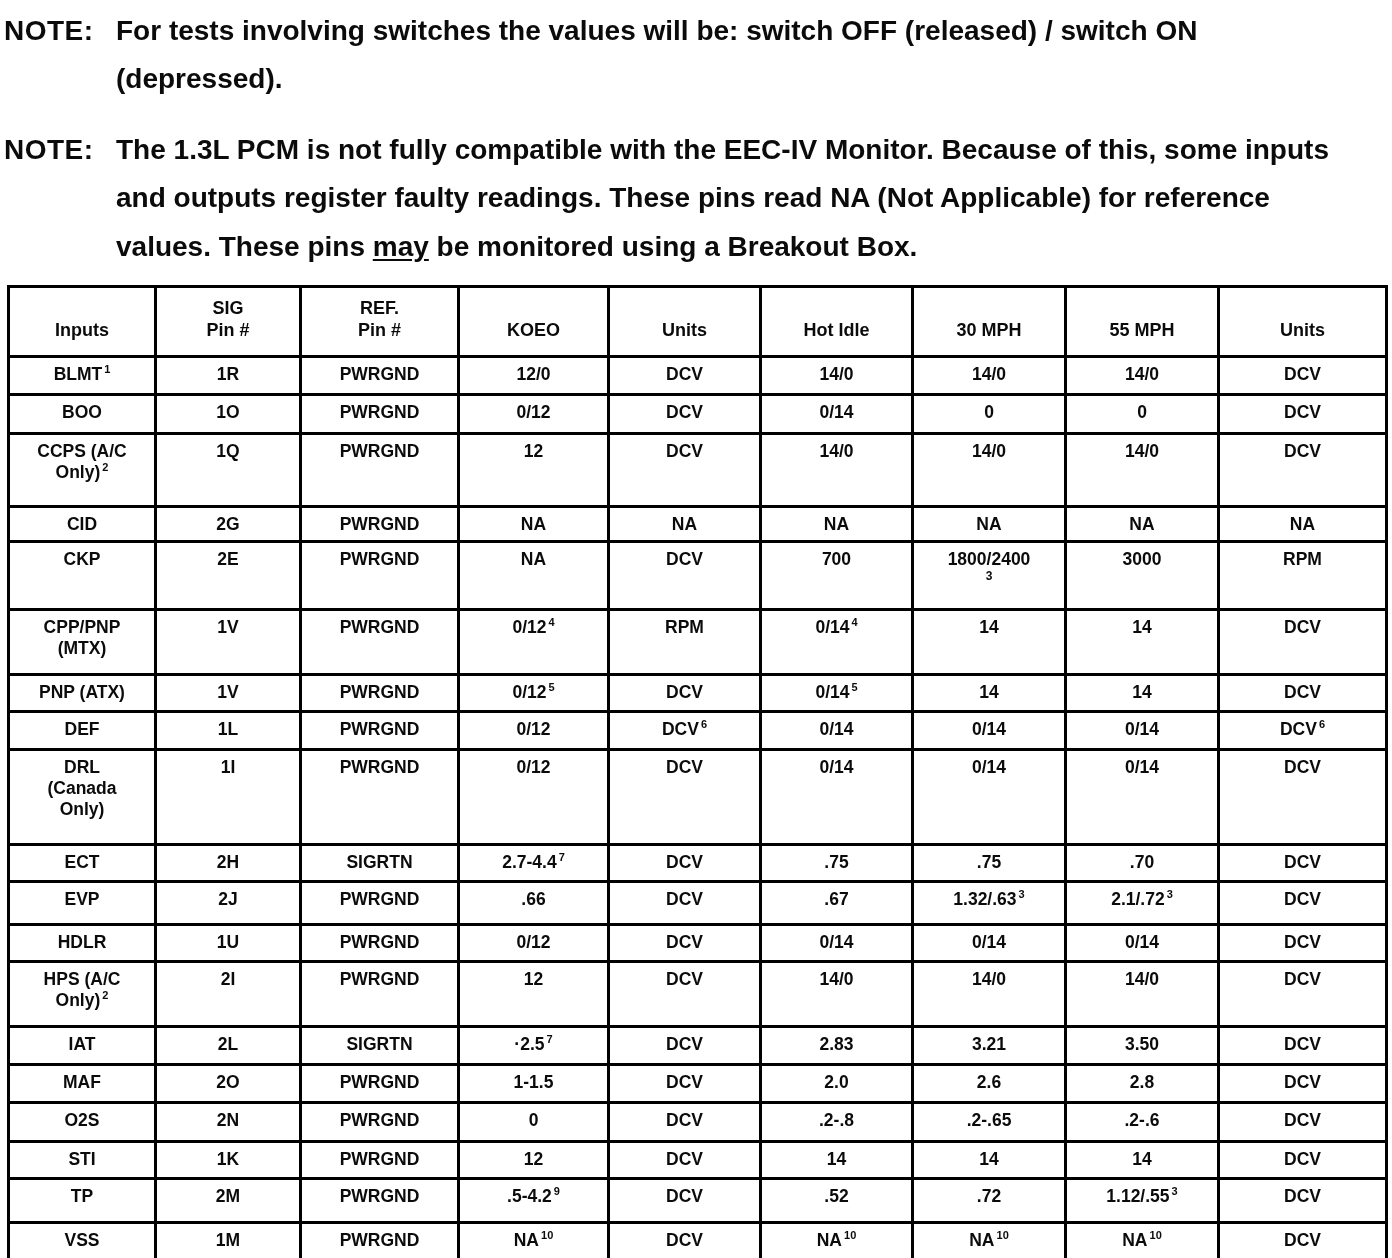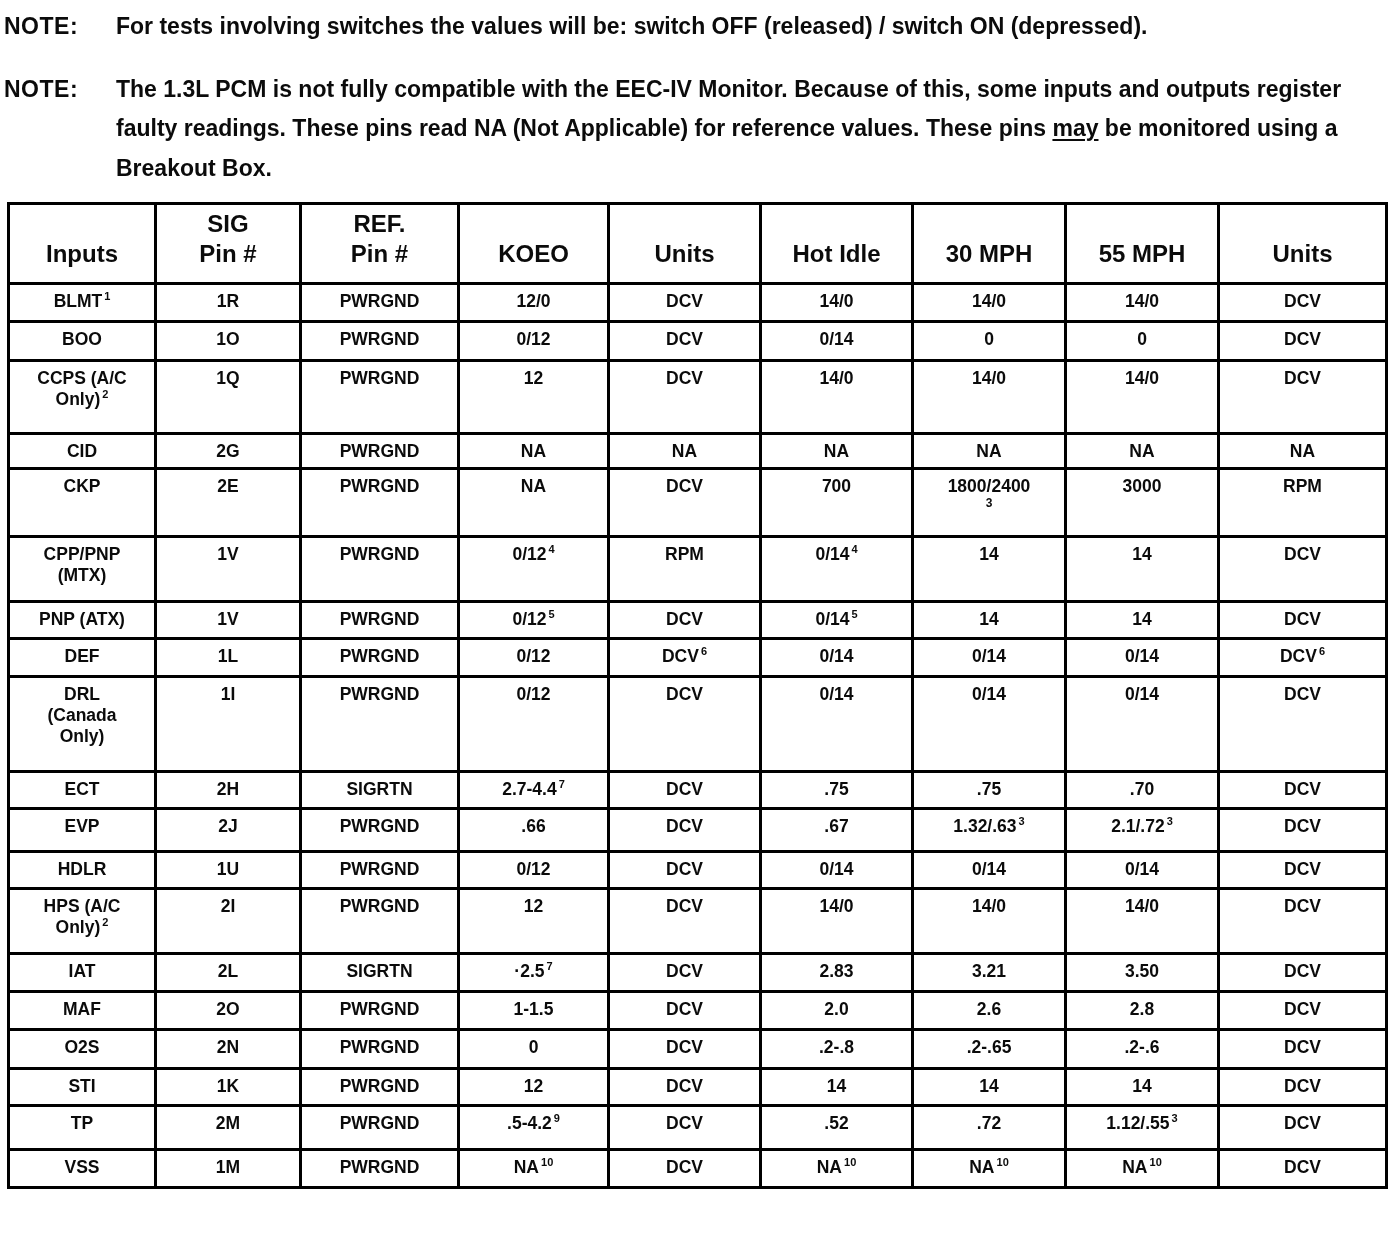--- a/index.html
+++ b/index.html
@@ -8,40 +8,40 @@
     background:#ffffff;
     color:#0b0b0b;
     font-family:"Liberation Sans", sans-serif;
     font-weight:bold;
     overflow:hidden;
   }
   .page { position:relative; width:1392px; height:1258px; }
 
   
   .notes { padding:7px 0 0 4px; }
-  .note { display:flex; align-items:flex-start; font-size:23px; line-height:1.72; }
+  .note { display:flex; align-items:flex-start; font-size:28px; line-height:1.72; }
   .note + .note { margin-top:23px; }
   .note-label { width:112px; flex:none; letter-spacing:0.5px; }
   .note-text { width:1252px; }
   .note-text .u { text-decoration:underline; text-underline-offset:3px; }
 
   
   table.ref {
     border-collapse:collapse;
     table-layout:fixed;
     width:1378px;
     margin:14px 0 0 7px;
     background:#fff;
   }
   table.ref th, table.ref td {
     border:3px solid #000;
     overflow:hidden;
   }
   table.ref th {
-    font-size:24px;
+    font-size:18px;
     text-align:center;
     vertical-align:bottom;
     padding:4px 2px 13px 2px;
     line-height:1.25;
   }
   tr.hdr { height:70px; }
   table.ref td {
     font-size:17.5px;
     text-align:center;
     vertical-align:top;

